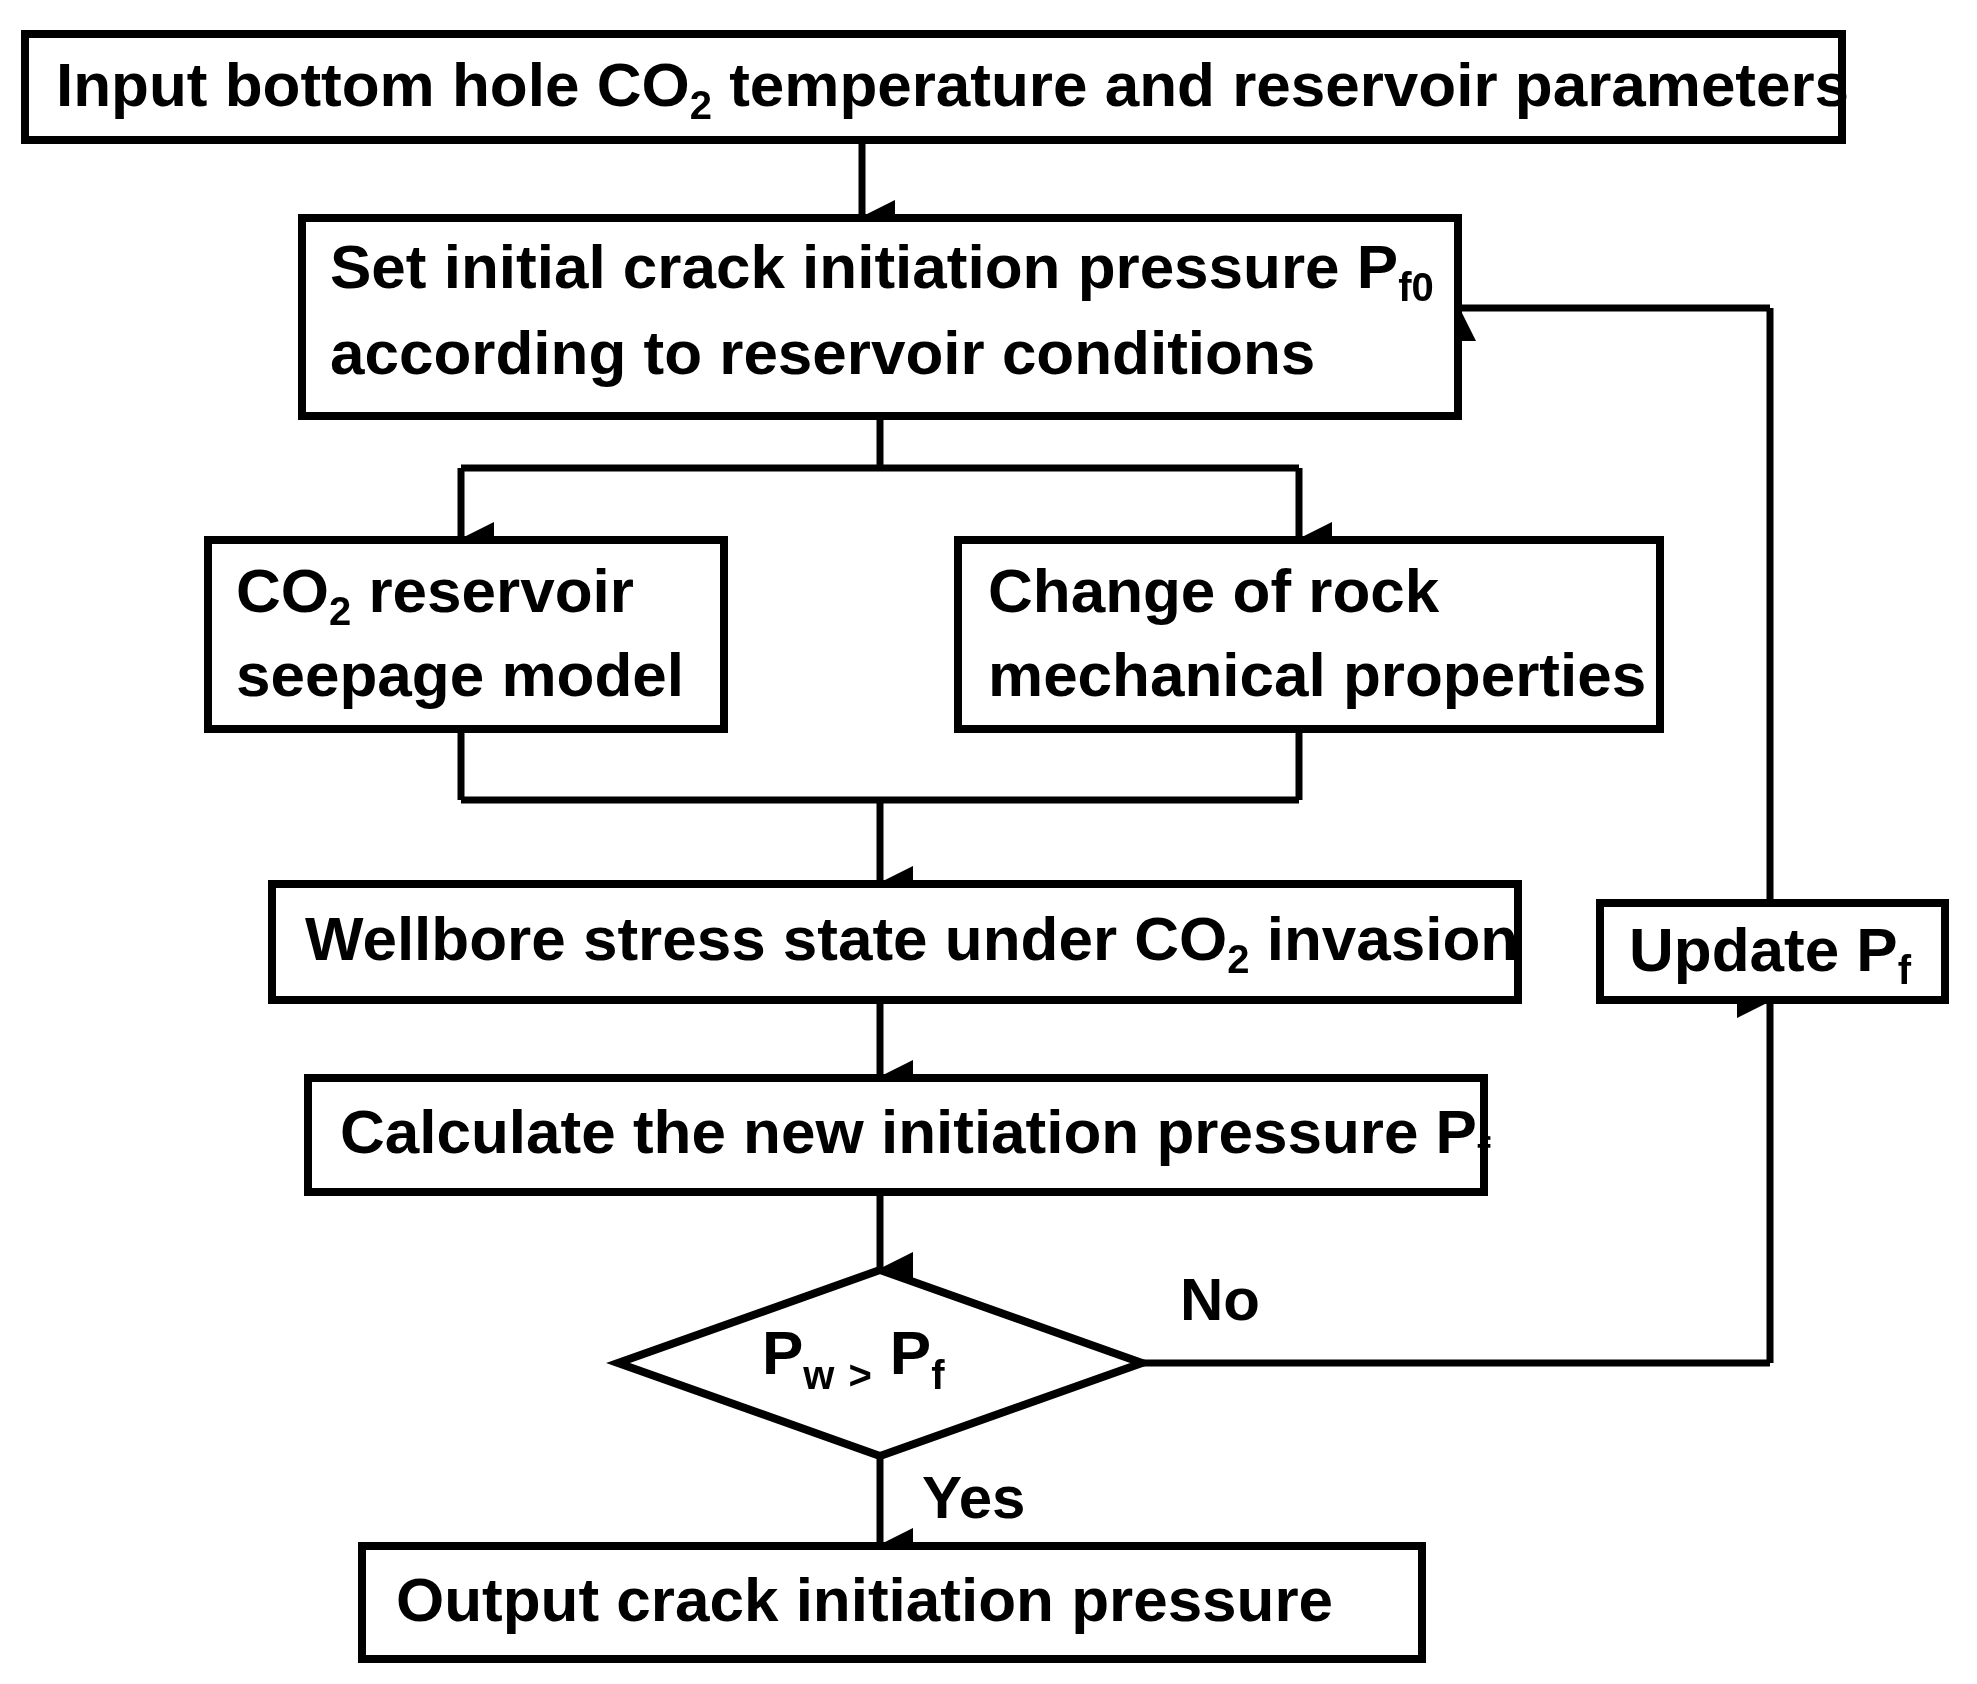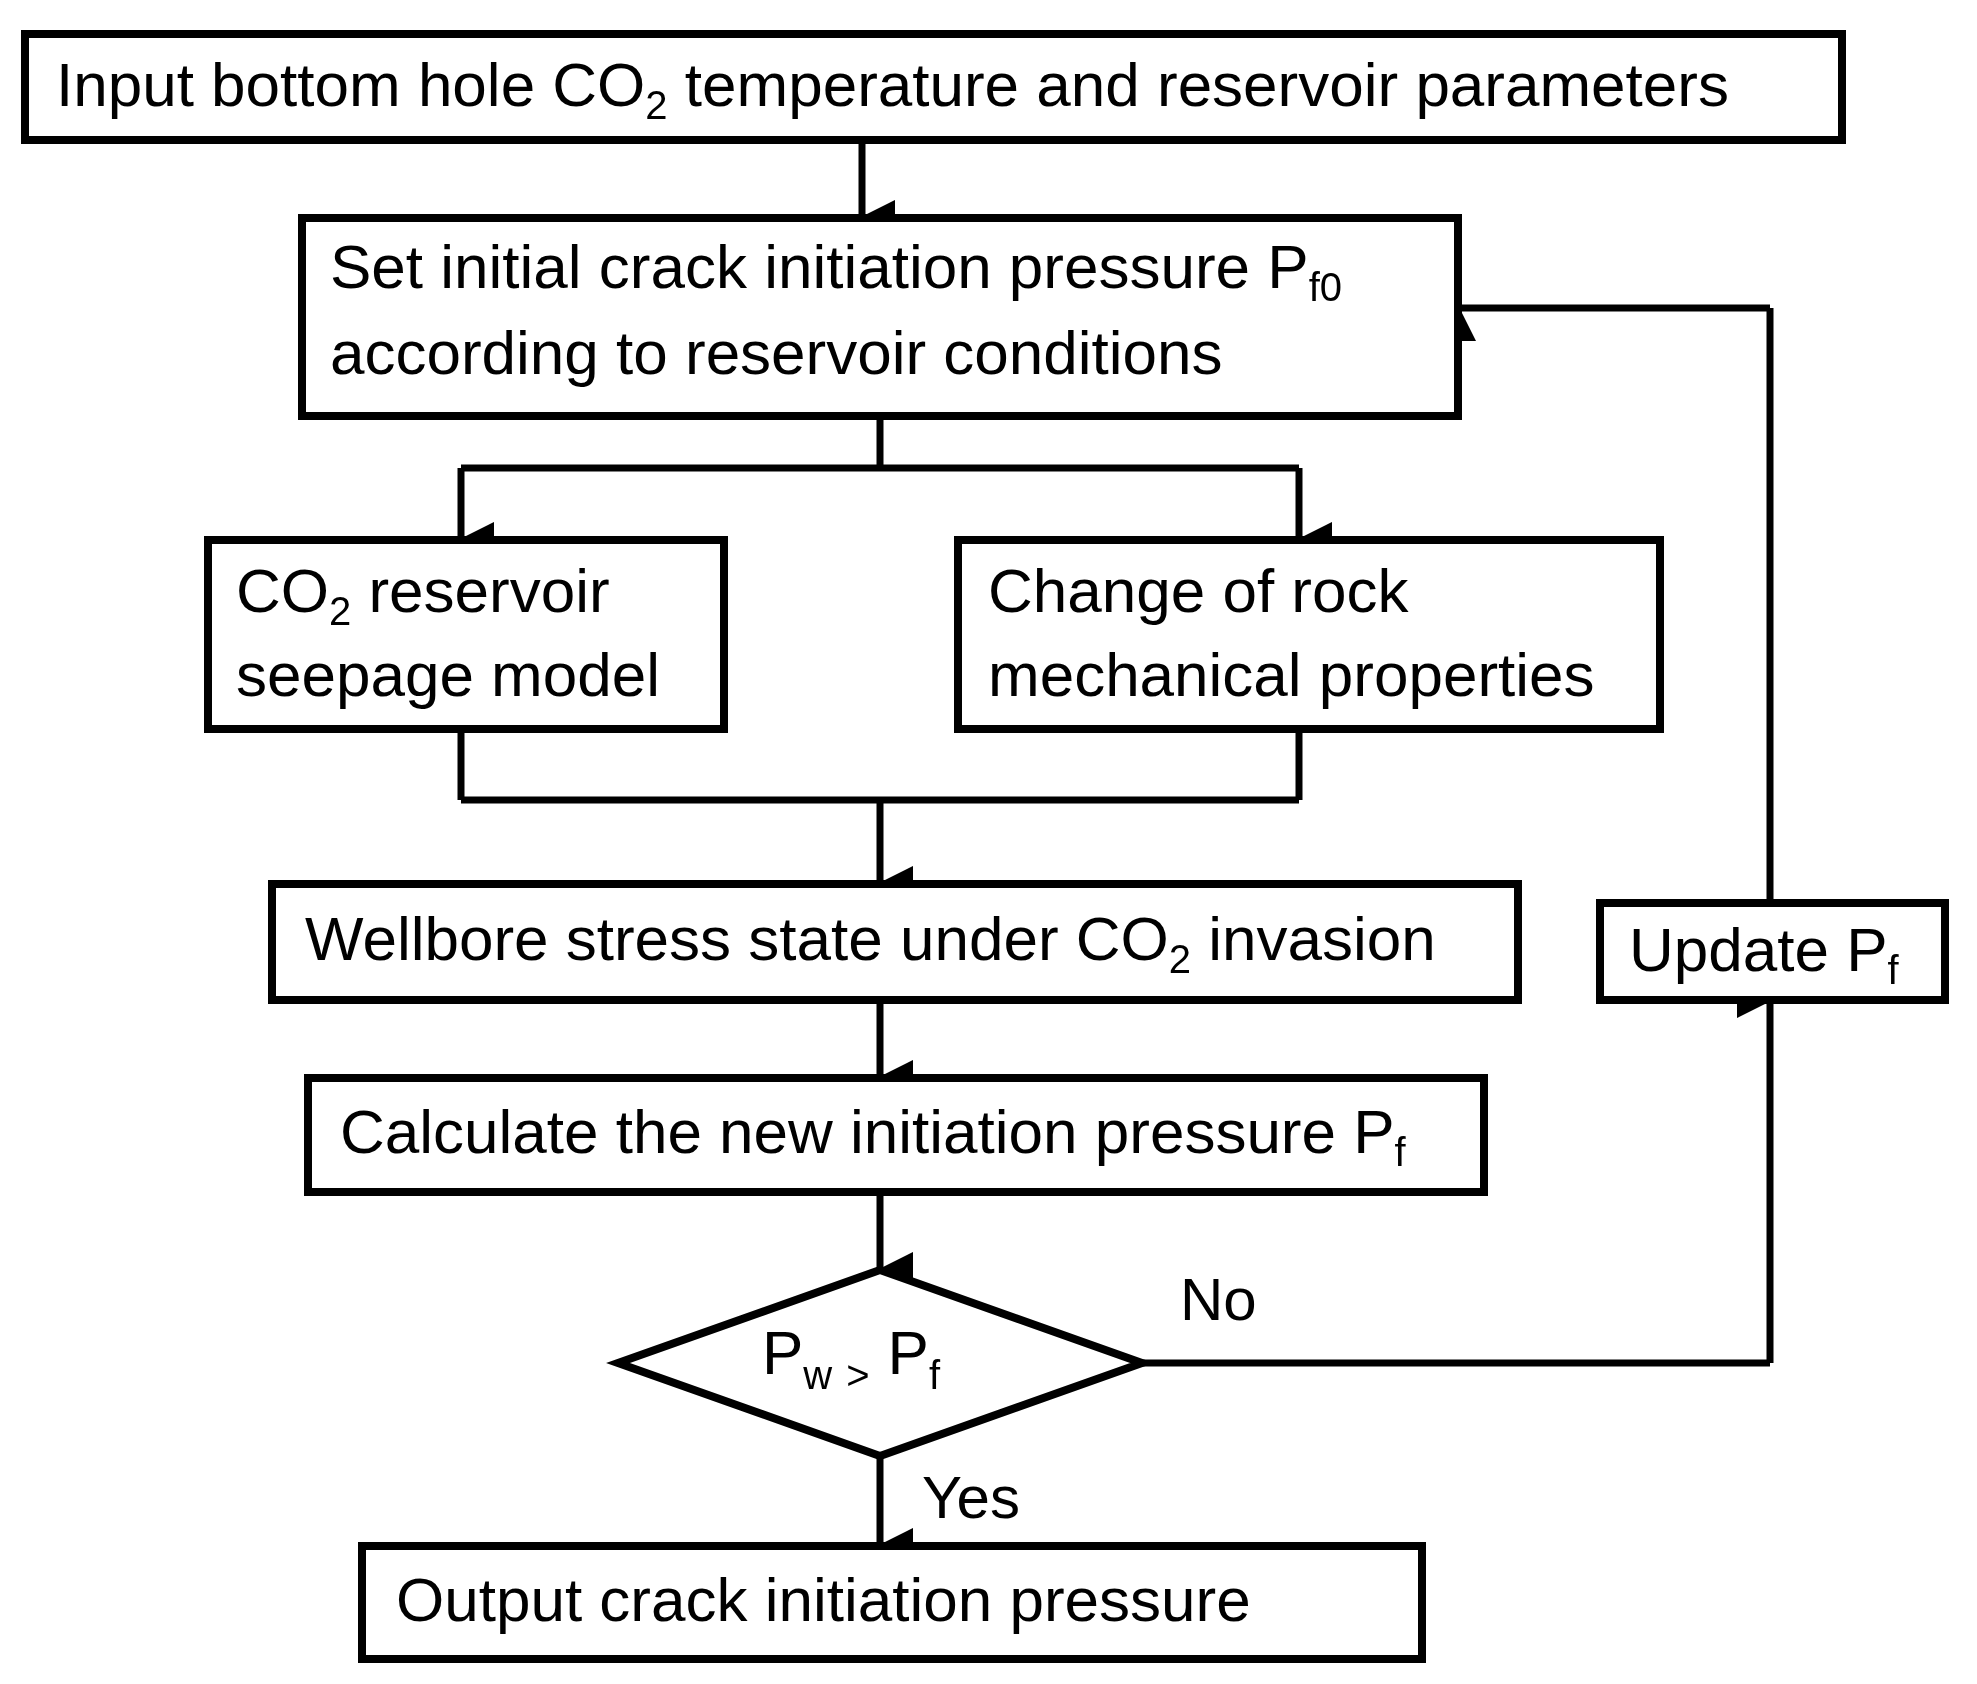--- a/index.html
+++ b/index.html
@@ -11,20 +11,21 @@
     width: 1977px;
     height: 1684px;
     font-family: "Liberation Sans", sans-serif;
     overflow: hidden;
   }
   #flowchart-root {
     position: relative;
     width: 1977px;
     height: 1684px;
     background: #ffffff;
+    font-weight: bold;
   }
   svg.chart-svg {
     position: absolute;
     left: 0;
     top: 0;
     width: 1977px;
     height: 1684px;
     display: block;
   }
   .node-rect {

